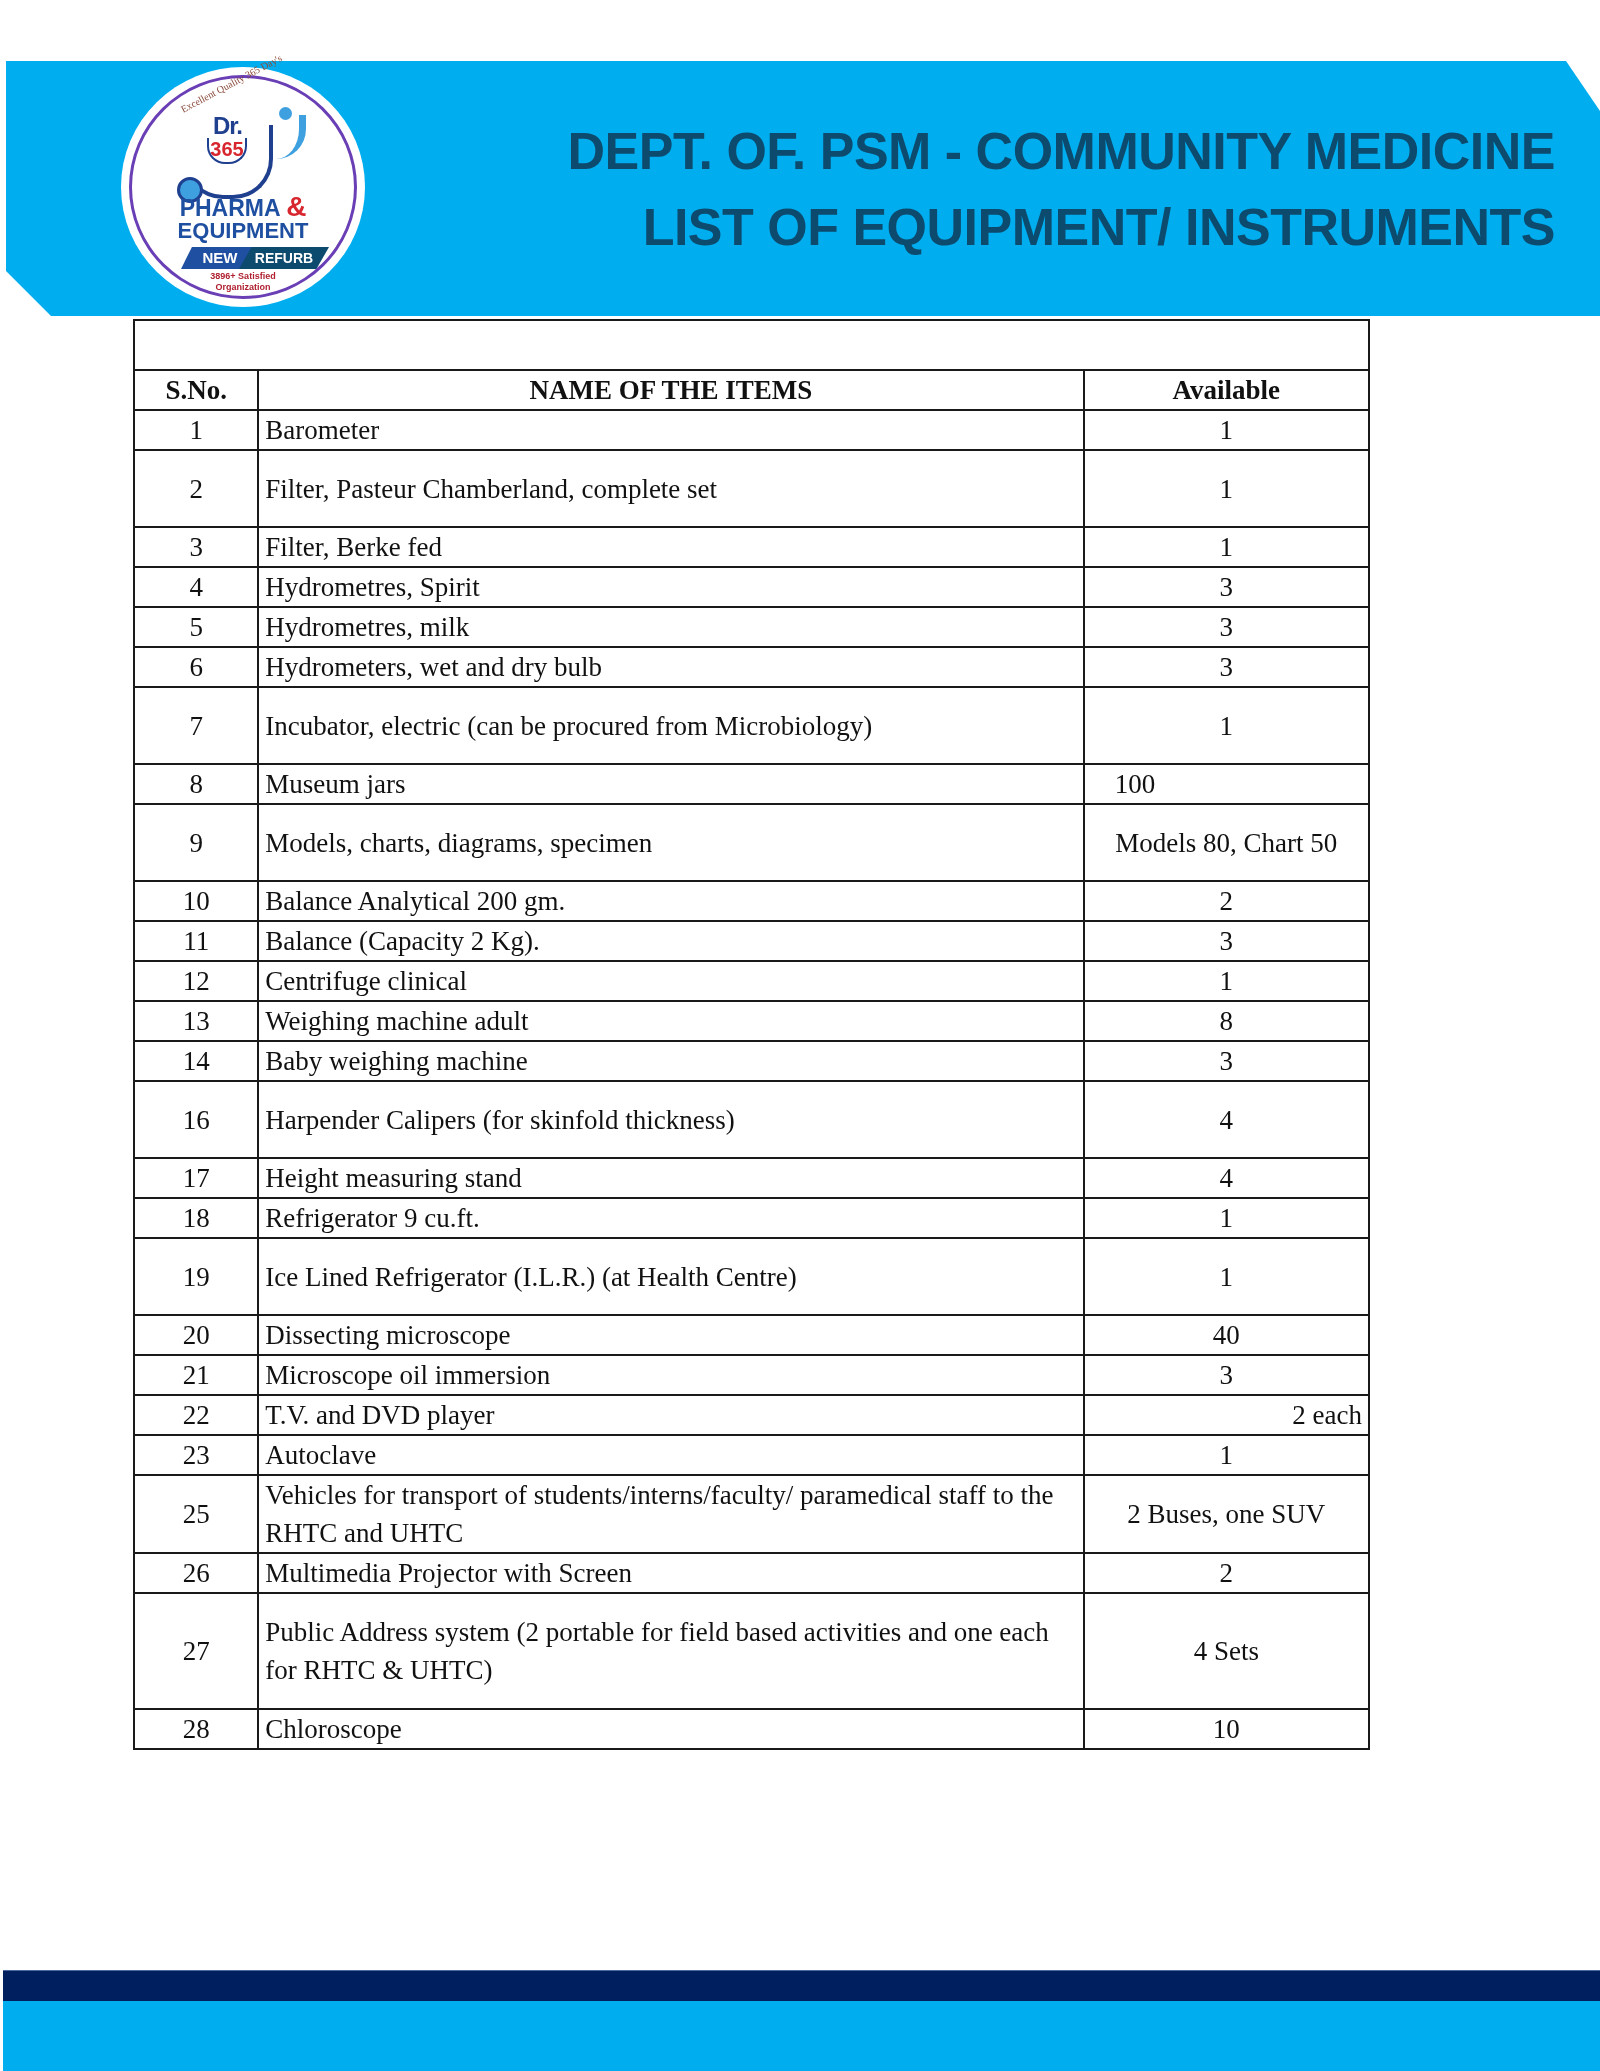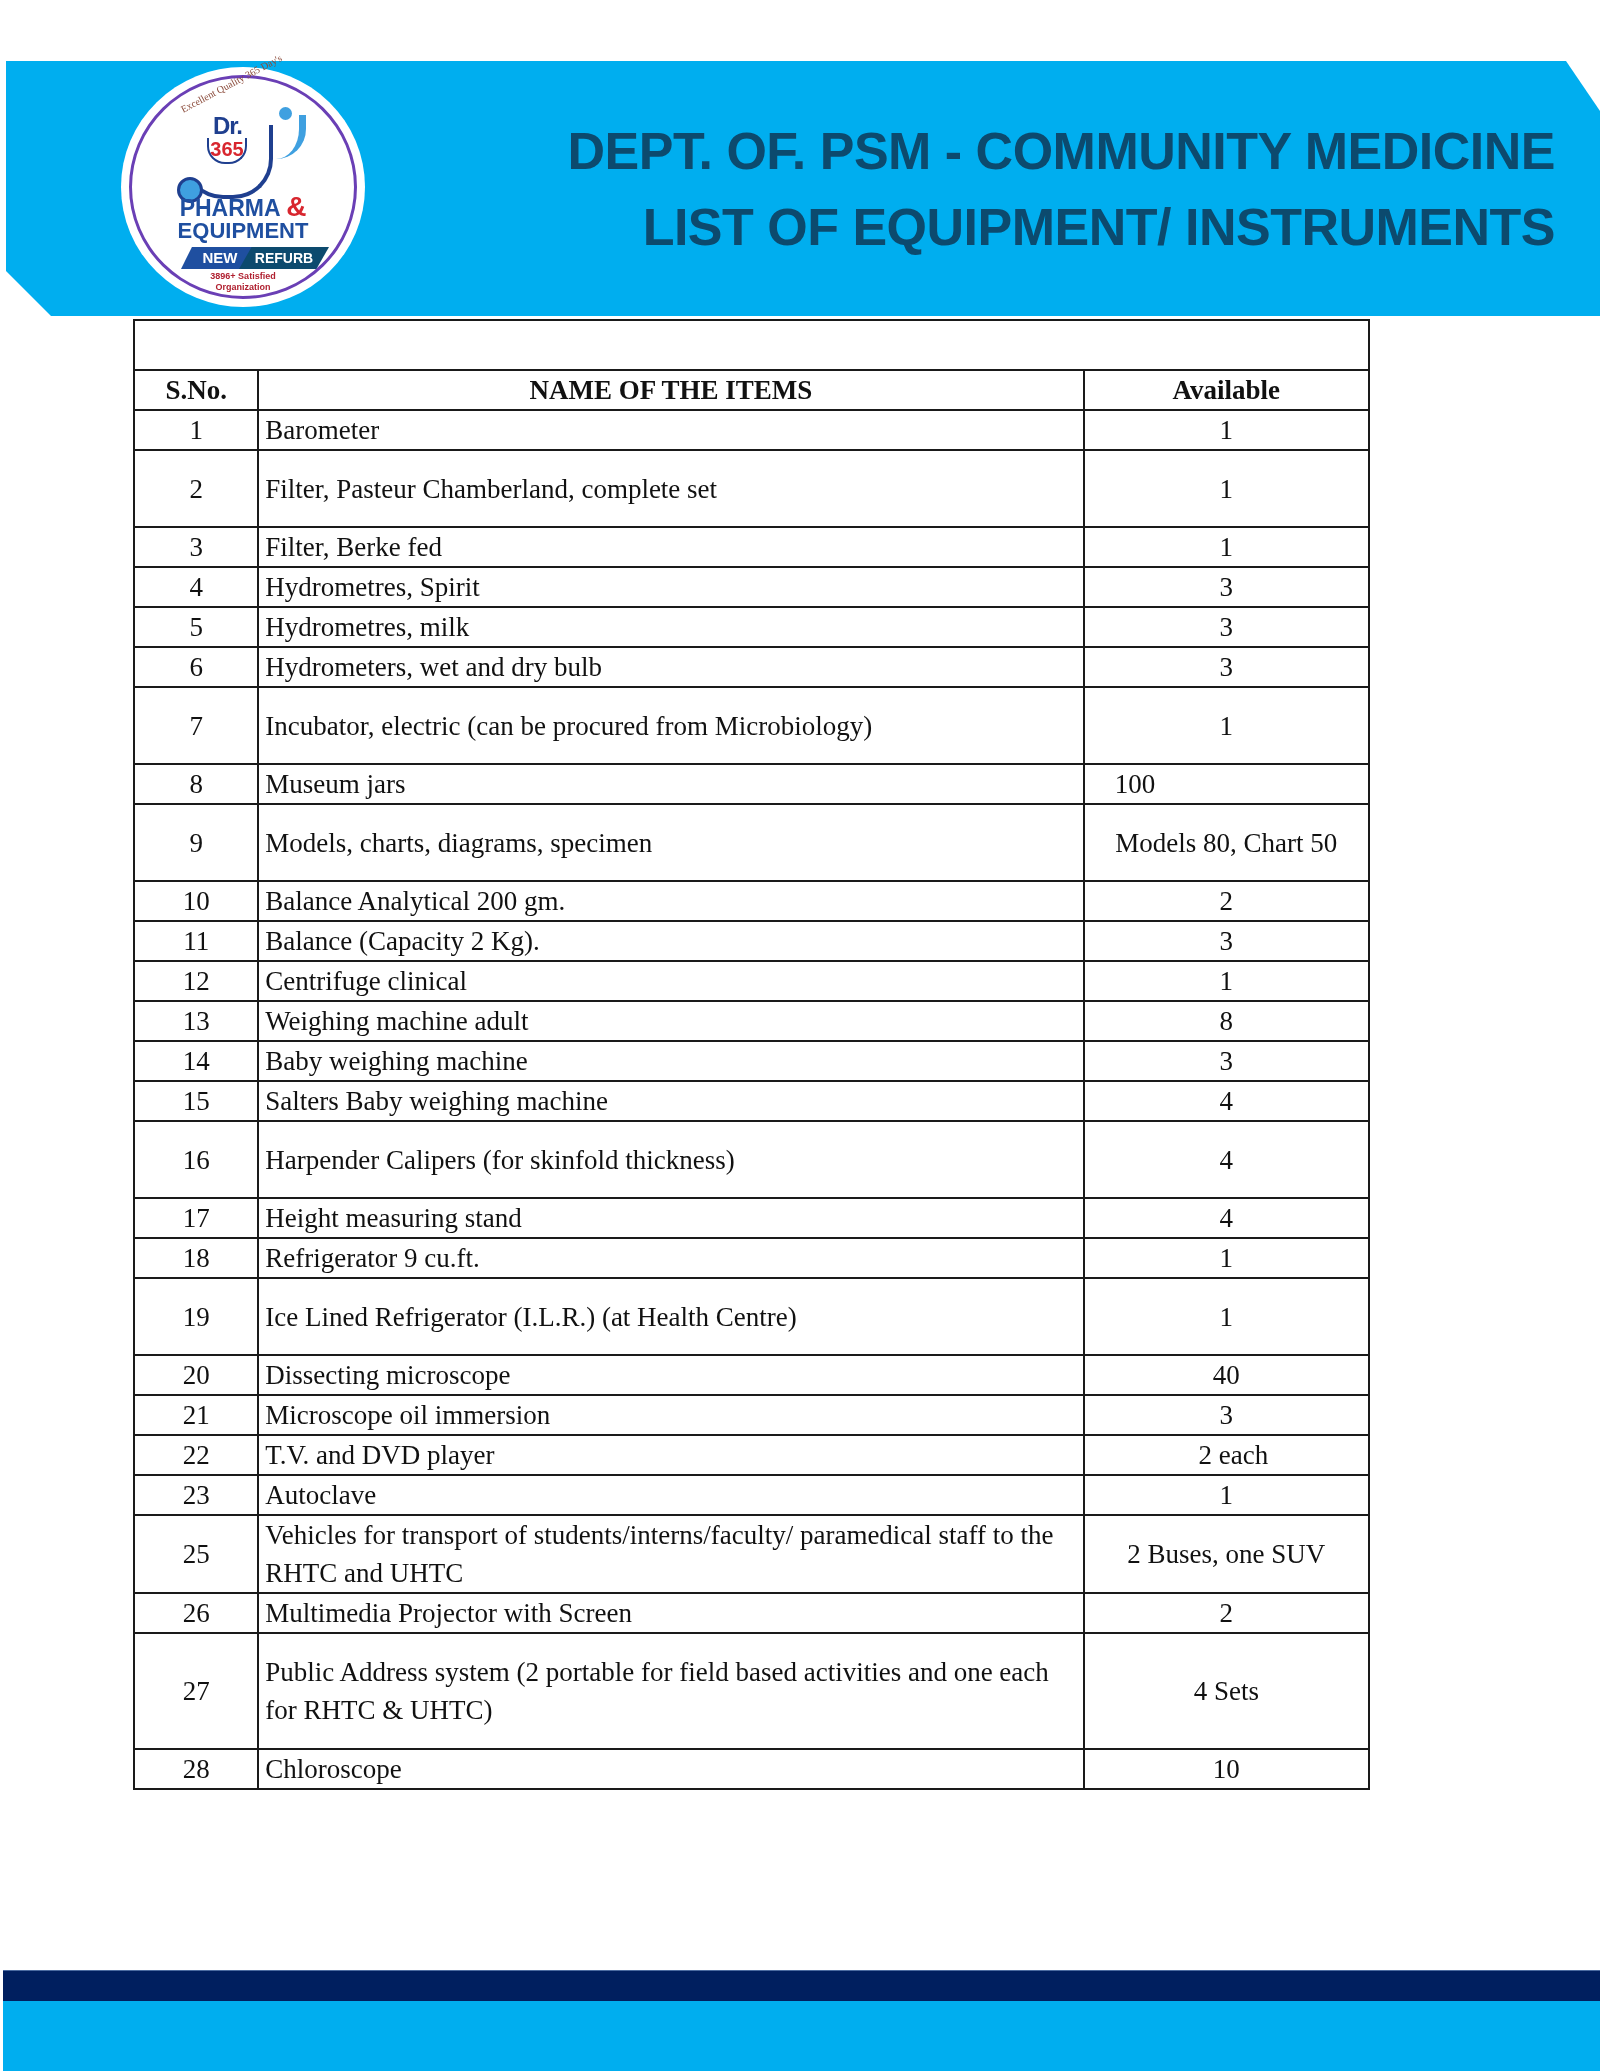--- a/index.html
+++ b/index.html
@@ -33,21 +33,21 @@
   .table-wrap { position:absolute; left:133px; top:319px; width:1237px;border-radius:32px; }
   .tbl { border-collapse:collapse; width:1237px; table-layout:fixed; font-family:"Liberation Serif", serif; font-size:27px; color:#111; }
   .tbl td, .tbl th { border:2.5px solid #1a1a1a; padding:0 6px; line-height:38px; vertical-align:middle; }
   .tbl th { font-weight:bold; text-align:center; }
   .col-sno { width:122px; }
   .col-name { width:810px; }
   .col-avail { width:280px; }
   .tbl td.sno { text-align:center; }
   .tbl td.avail { text-align:center; }
   .tbl td.avail-left { text-align:left; padding-left:30px; }
-  .tbl td.avail-left2 { text-align:center; padding-left:20px; }
+  .tbl td.avail-left2 { text-align:right; padding-left:20px; }
   .empty-row td { height:48px; }
   .h40 td { height:36px; }
   .h80 td { height:75px; }
   .h118 td { height:114px; }
 
   .footer-dark { position:absolute; left:3px; top:1970px; width:1597px; height:31px; background:#001f5f; border-top:1px solid #4a6aa0; }
   .footer-light { position:absolute; left:3px; top:2001px; width:1597px; height:70px; background:#00aeef; }
 </style>
 </head>
 <body>
@@ -168,25 +168,20 @@
         <tr class="h40">
           <td class="sno">13</td>
           <td>Weighing machine adult</td>
           <td class="avail">8</td>
         </tr>
         <tr class="h40">
           <td class="sno">14</td>
           <td>Baby weighing machine</td>
           <td class="avail">3</td>
         </tr>
-        <tr class="h40">
-          <td class="sno">15</td>
-          <td>Salters Baby weighing machine</td>
-          <td class="avail">4</td>
-        </tr>
         <tr class="h80">
           <td class="sno">16</td>
           <td>Harpender Calipers (for skinfold thickness)</td>
           <td class="avail">4</td>
         </tr>
         <tr class="h40">
           <td class="sno">17</td>
           <td>Height measuring stand</td>
           <td class="avail">4</td>
         </tr>

